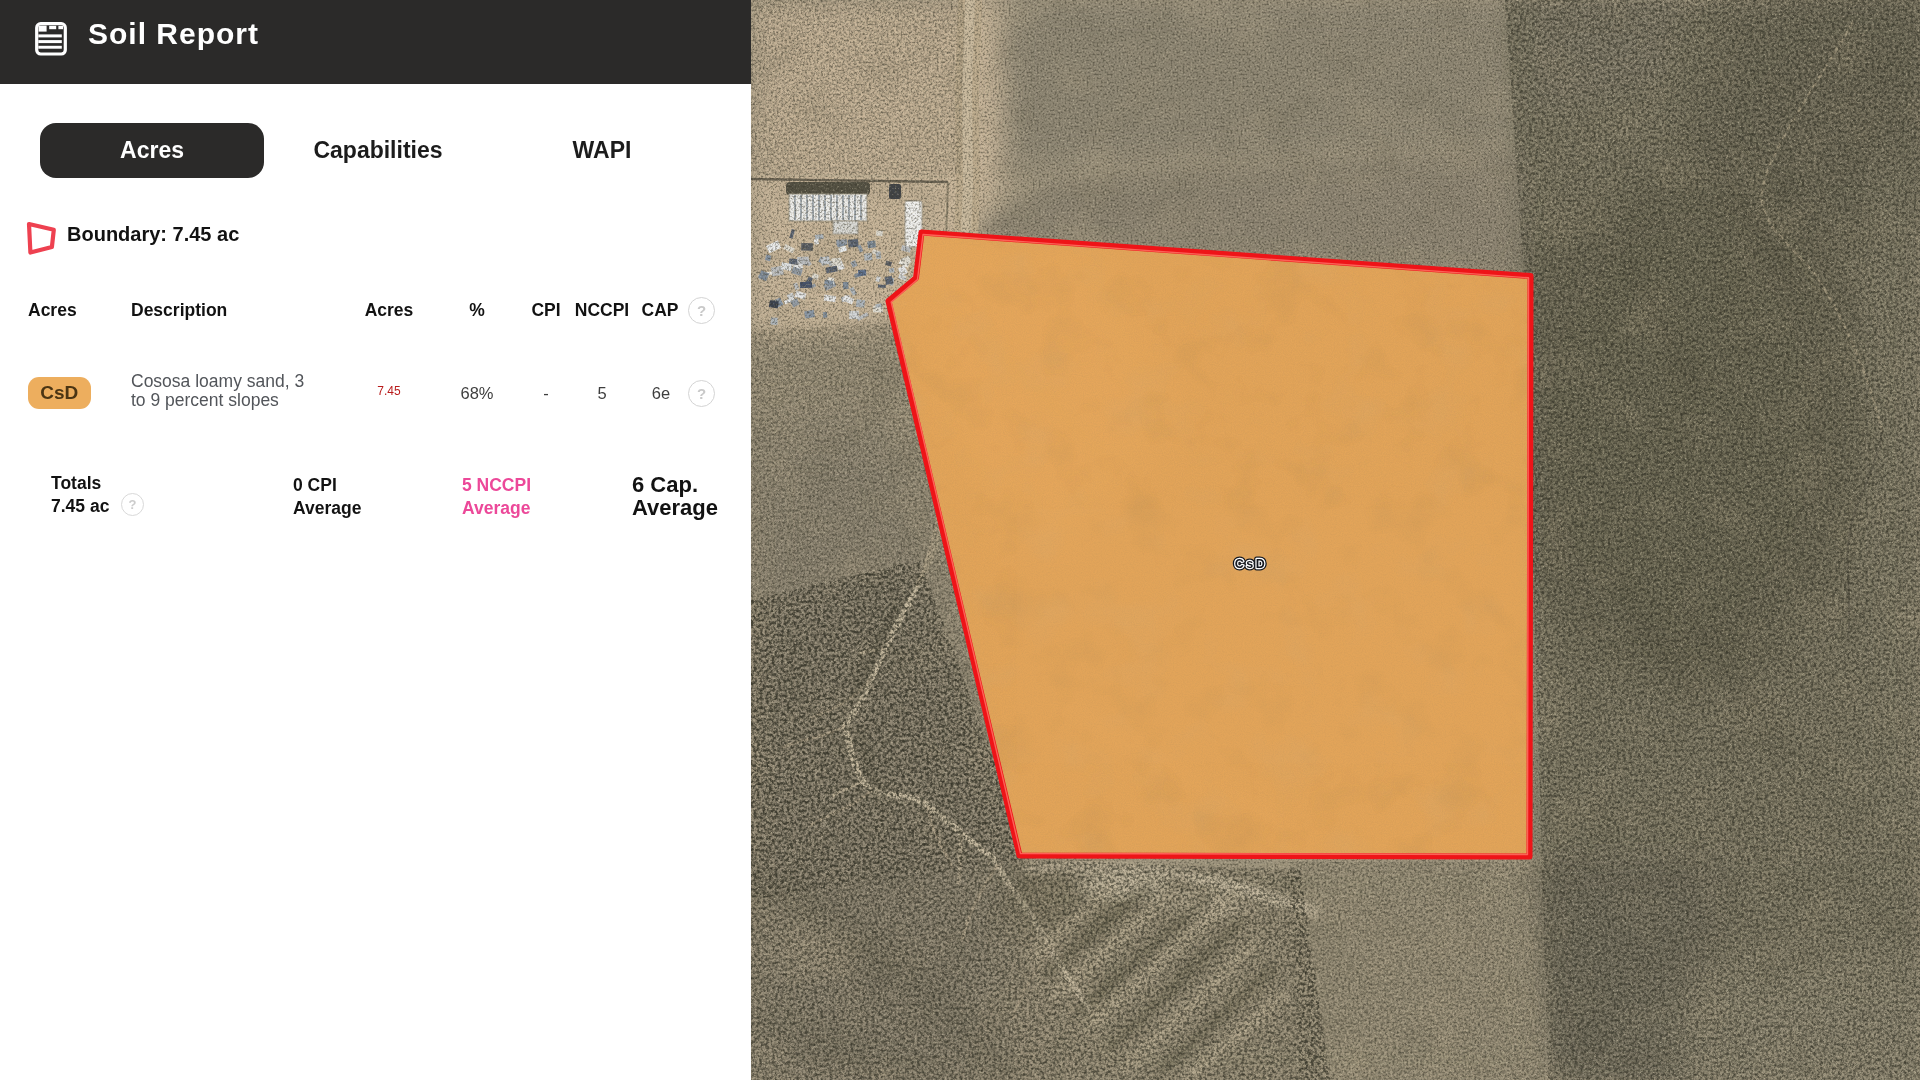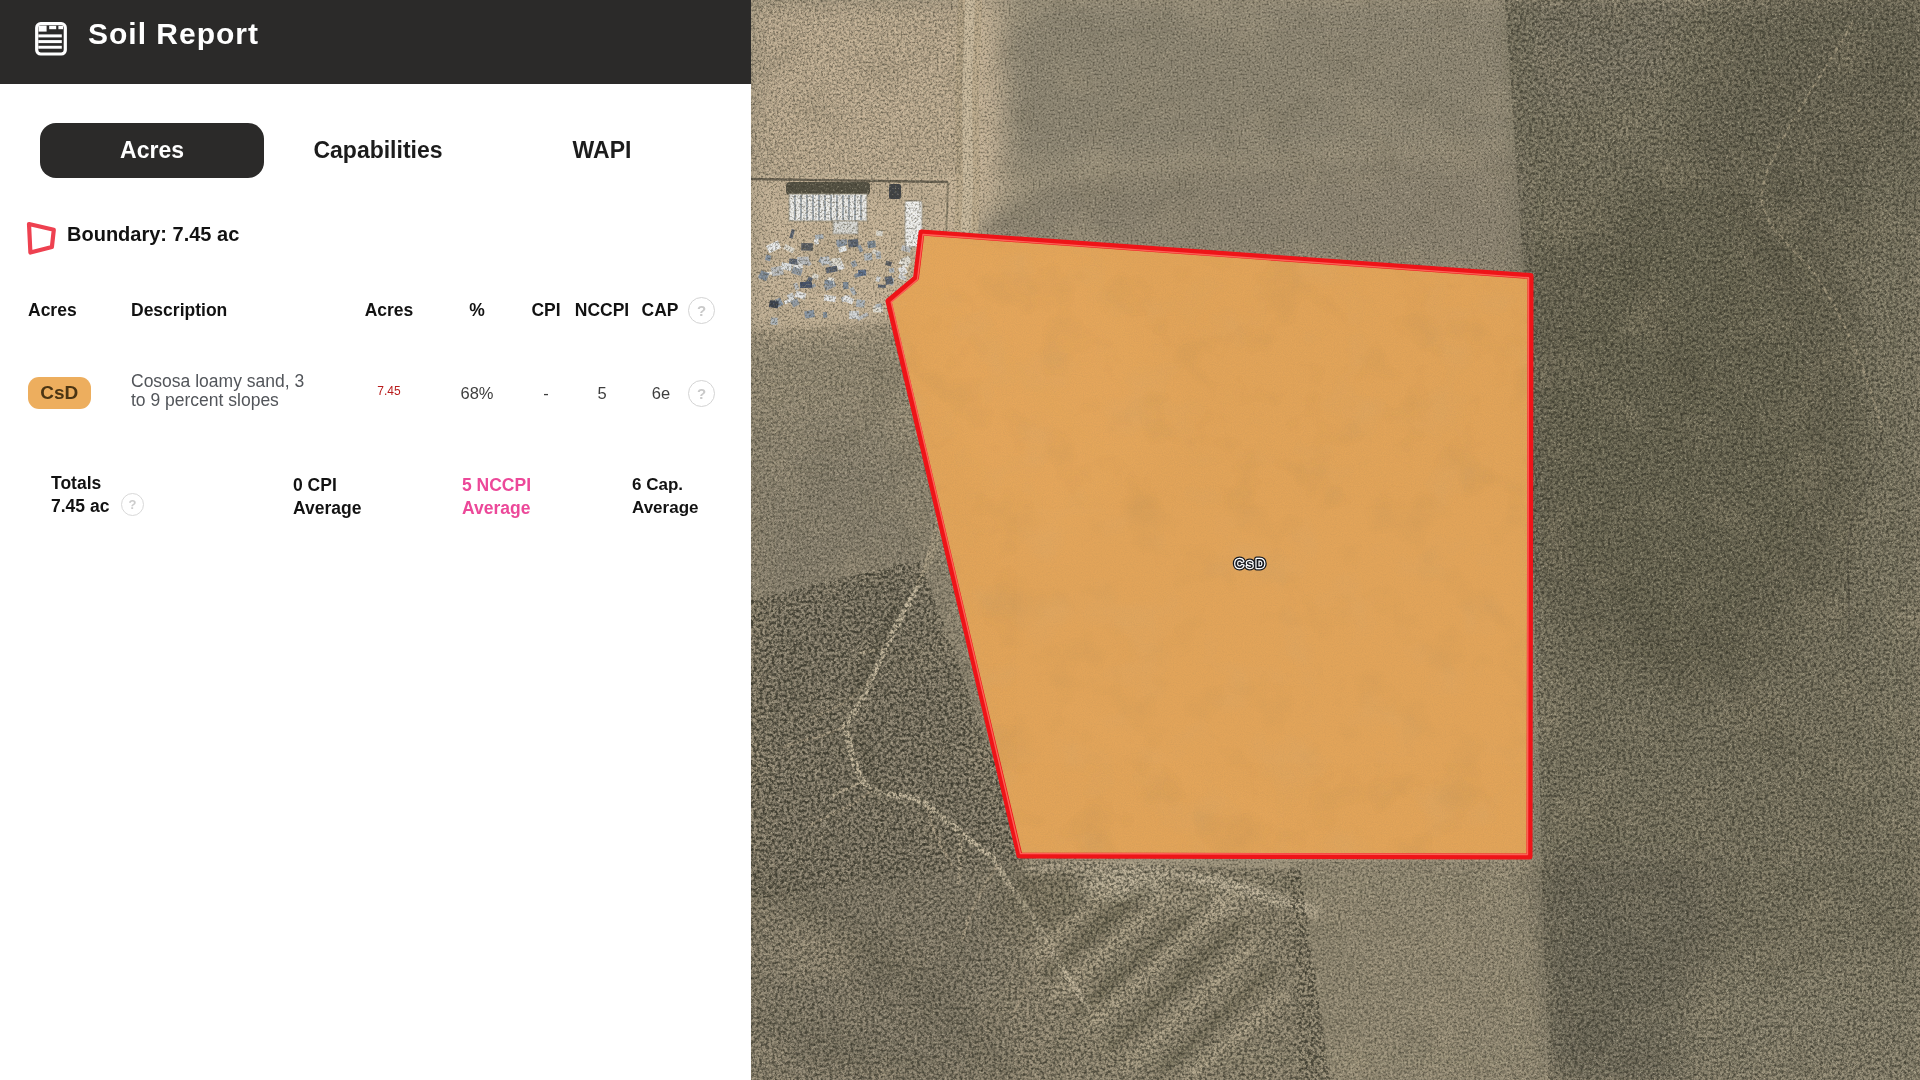--- a/index.html
+++ b/index.html
@@ -361,13 +361,13 @@
 <div class="abs" style="top:380px;left:688px;width:25px;height:25px;border:1.8px solid #d4d4d4;border-radius:50%;color:#c9c9c9;font-size:15px;font-weight:bold;text-align:center;line-height:25px;">?</div>
 
 <div class="abs" style="top:472px;left:51px;font-size:17.5px;font-weight:bold;color:#121212;line-height:22.5px;">Totals<br>7.45 ac</div>
 
 <div class="abs" style="top:493px;left:121px;width:21px;height:21px;border:1.6px solid #d9d9d9;border-radius:50%;color:#cccccc;font-size:13px;font-weight:bold;text-align:center;line-height:21px;">?</div>
 
 <div class="abs" style="top:474px;left:293px;font-size:17.5px;font-weight:bold;color:#121212;line-height:22.5px;">0 CPI<br>Average</div>
 
 <div class="abs" style="top:474px;left:462px;font-size:17.5px;font-weight:bold;color:#ec4899;line-height:22.5px;">5 NCCPI<br>Average</div>
 
-<div class="abs" style="top:474px;left:632px;font-size:17px;font-weight:bold;color:#121212;line-height:22.5px;">6 Cap.<br>Average</div>
+<div class="abs" style="top:474px;left:632px;font-size:22px;font-weight:bold;color:#121212;line-height:22.5px;">6 Cap.<br>Average</div>
 
 </body></html>

